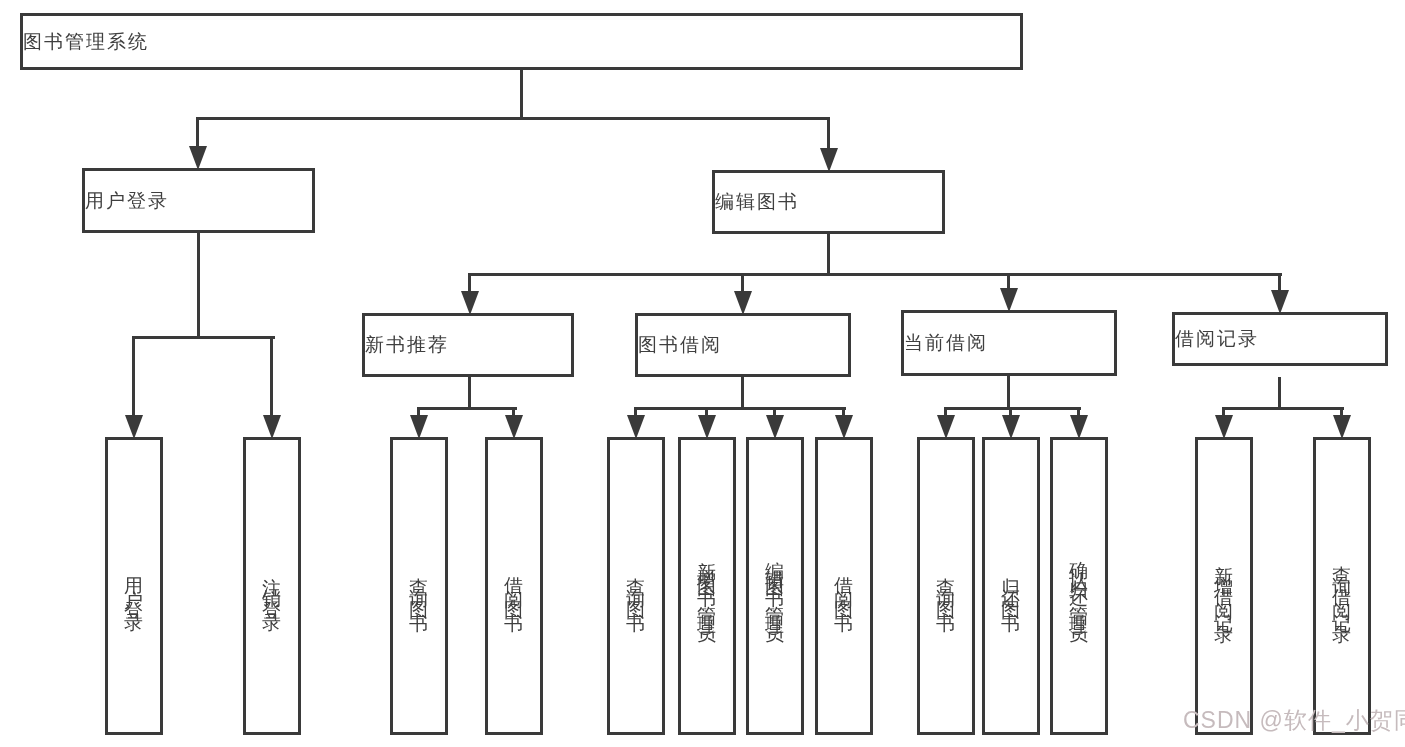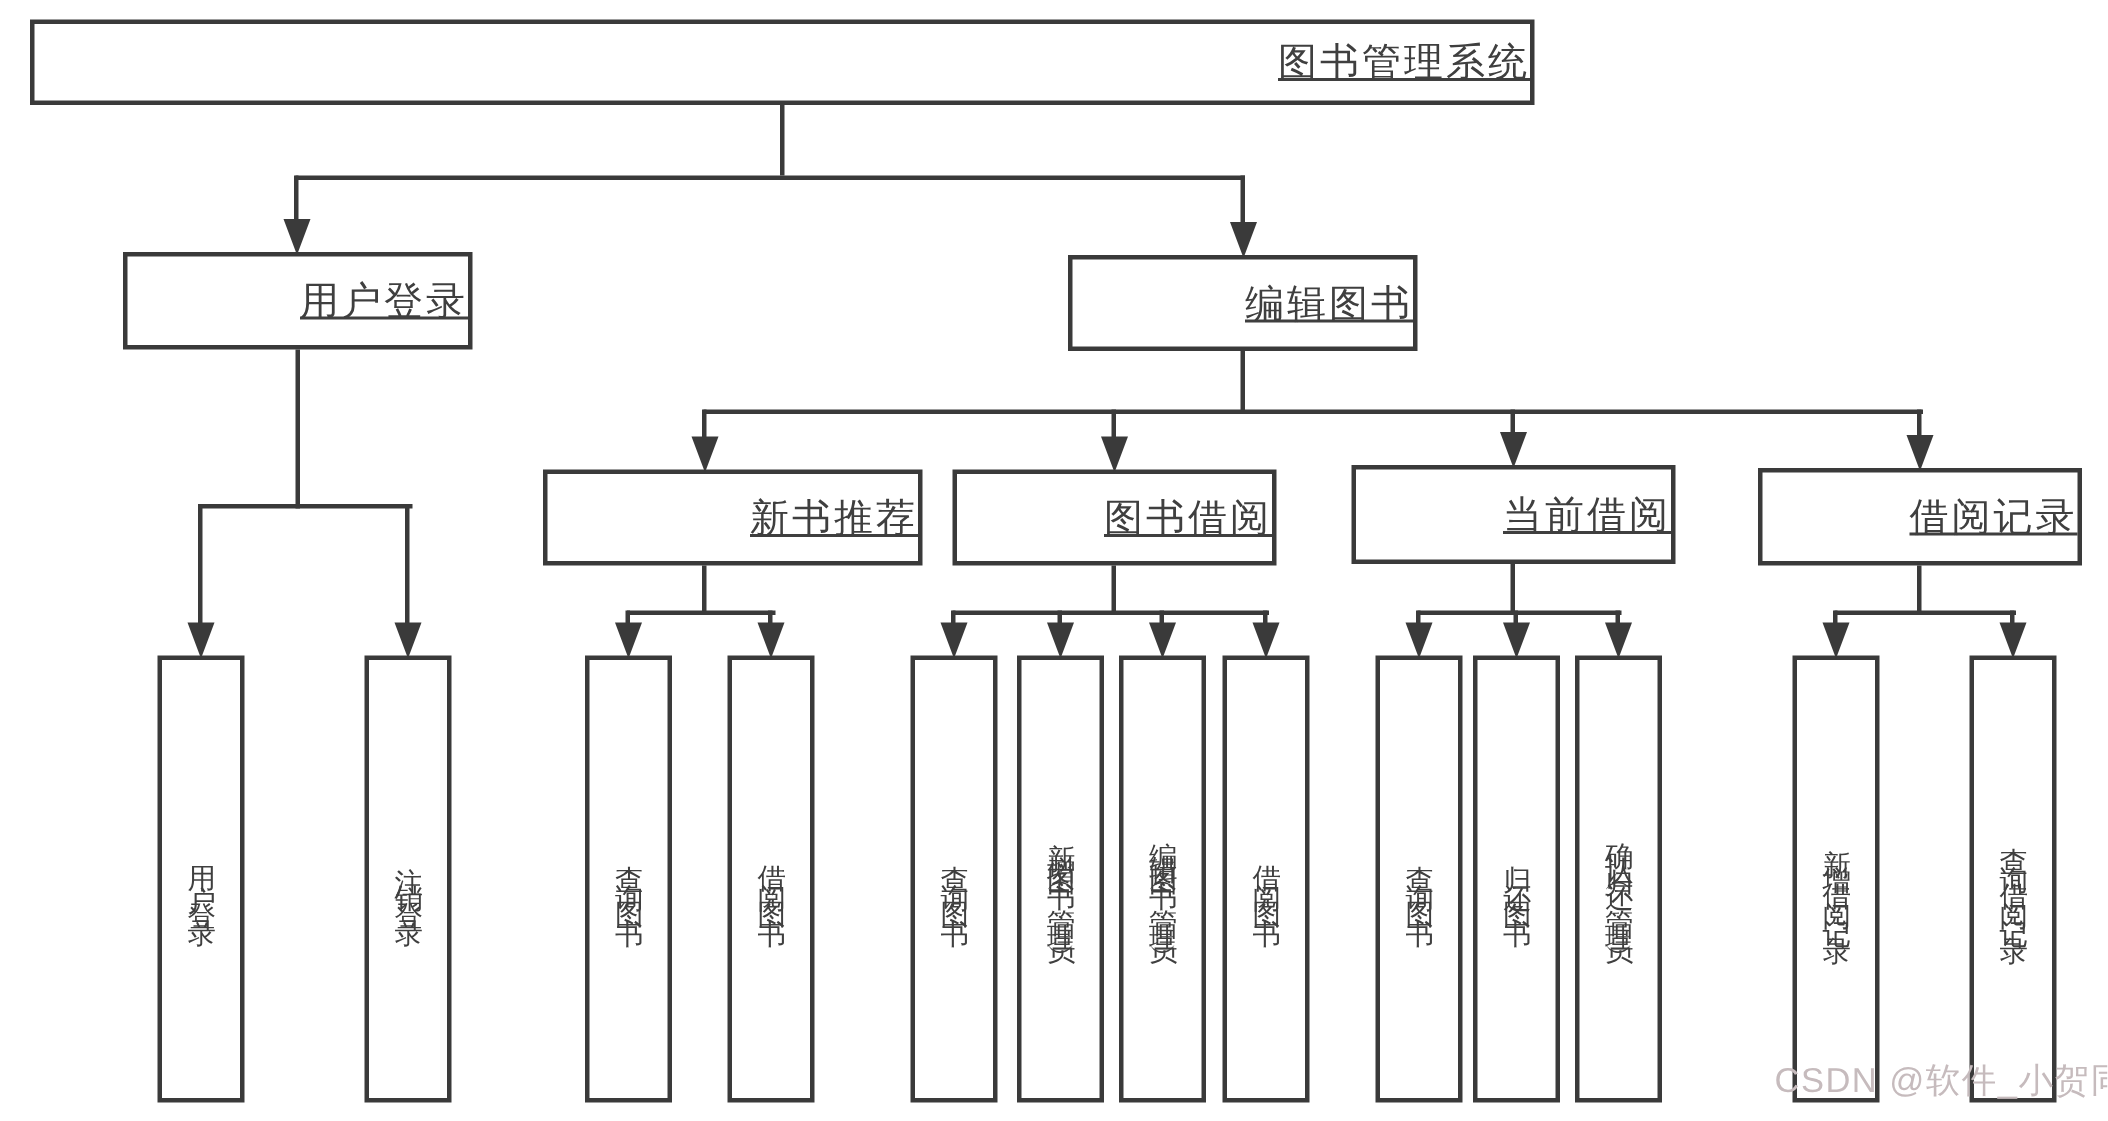--- a/index.html
+++ b/index.html
@@ -9,22 +9,22 @@
   }
   *{box-sizing:border-box;margin:0;padding:0;}
   html,body{background:#fff;}
   body{font-family:"Liberation Sans","DejaVu Sans",sans-serif;}
   .canvas{
     position:relative;width:1405px;height:747px;background:var(--bg);overflow:hidden;
   }
   
   .hbox{
     position:absolute;background:#fff;border:3px solid var(--line);
-    display:flex;align-items:center;justify-content:flex-end;
-    font-size:26px;color:var(--text);letter-spacing:2px;white-space:nowrap;text-decoration:underline;
+    display:flex;align-items:center;justify-content:flex-start;
+    font-size:19px;color:var(--text);letter-spacing:2px;white-space:nowrap;
   }
   
   .vbox{
     position:absolute;width:58px;height:298px;top:437px;
     background:#fff;border:3px solid var(--line);
     display:flex;align-items:center;justify-content:center;
   }
   .vbox span{
     writing-mode:vertical-rl;text-orientation:mixed;
     font-size:19px;color:var(--text);letter-spacing:12px;line-height:1;
@@ -54,33 +54,33 @@
   </div>
 
   <div class="hbox" style="left:82px;top:168px;width:233px;height:65px;">
     <span>用户登录</span>
   </div>
 
   <div class="hbox" style="left:712px;top:170px;width:233px;height:64px;">
     <span>编辑图书</span>
   </div>
 
-  <div class="hbox" style="left:362px;top:313px;width:253px;height:64px;">
+  <div class="hbox" style="left:362px;top:313px;width:212px;height:64px;">
     <span>新书推荐</span>
   </div>
 
   <div class="hbox" style="left:901px;top:310px;width:216px;height:66px;">
     <span>当前借阅</span>
   </div>
 
   <div class="hbox" style="left:635px;top:313px;width:216px;height:64px;">
     <span>图书借阅</span>
   </div>
 
-  <div class="hbox" style="left:1172px;top:312px;width:216px;height:65px;">
+  <div class="hbox" style="left:1172px;top:312px;width:216px;height:54px;">
     <span>借阅记录</span>
   </div>
 
   <div class="vbox" style="left:105px;">
     <span>用户登录</span>
   </div>
   <div class="vbox" style="left:243px;">
     <span>注销登录</span>
   </div>
 

